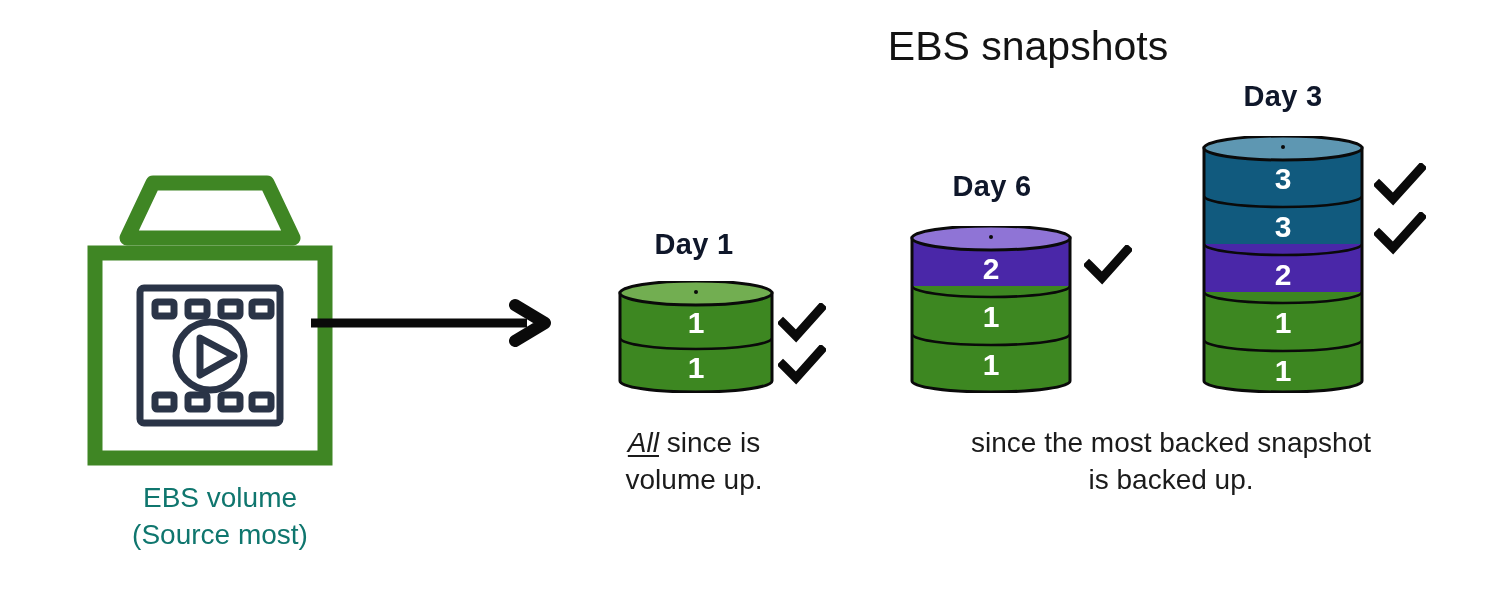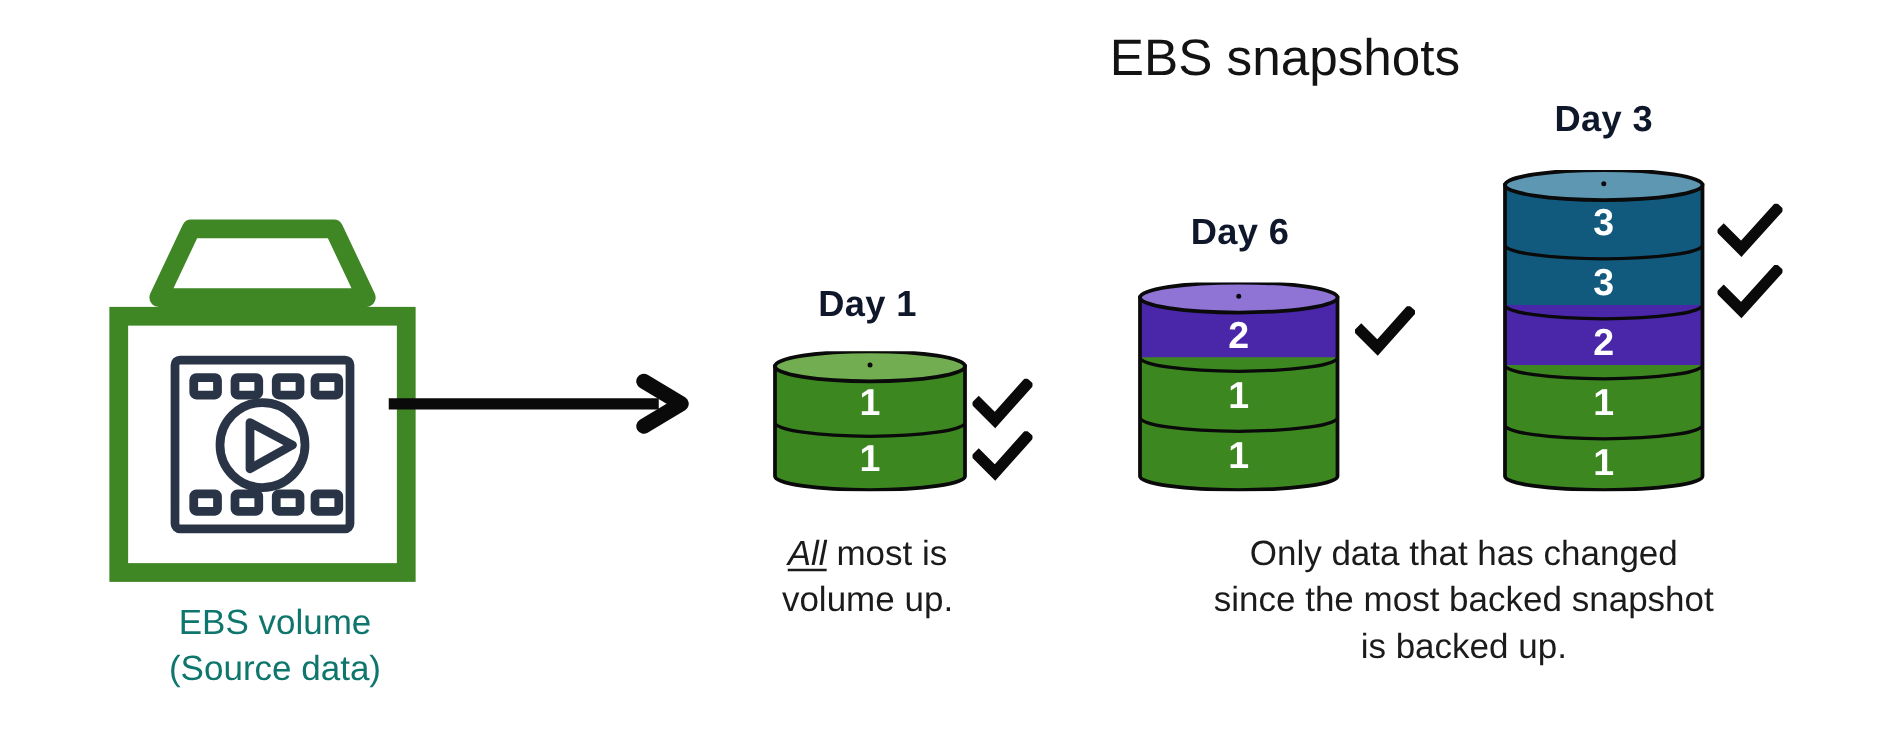--- a/index.html
+++ b/index.html
@@ -108,21 +108,21 @@
         <rect x="172" y="225" width="19" height="14" rx="2"></rect>
       </g>
 
       <circle cx="130" cy="186" r="34" fill="none" stroke="#2a3447" stroke-width="7"></circle>
       <path d="M 120 168 L 154 186 L 120 205 Z" fill="none" stroke="#2a3447" stroke-width="7" stroke-linejoin="round"></path>
     </svg>
   </div>
 
   <div class="abs ebs-caption">
     <div>EBS volume</div>
-    <div>(Source data)</div>
+    <div>(Source most)</div>
   </div>
 
   <div class="abs arrow-wrap">
     <svg width="250" height="50" viewBox="0 0 250 50" xmlns="http://www.w3.org/2000/svg">
       <line x1="6" y1="25" x2="222" y2="25" stroke="#0a0a0a" stroke-width="9"></line>
       <path d="M 210 7 L 240 25 L 210 43" fill="none" stroke="#0a0a0a" stroke-width="12" stroke-linecap="round" stroke-linejoin="round"></path>
     </svg>
   </div>
 
   <div class="abs day-label" style="left:618px; top:228px; width:152px;">Day 1</div>
@@ -221,24 +221,23 @@
 
   <svg class="check" style="left:1374px; top:163px;" width="52" height="46" viewBox="0 0 52 46">
     <path d="M 5 22 L 19 36 L 47 5" fill="none" stroke="#0a0a0a" stroke-width="9" stroke-linecap="square" stroke-linejoin="miter"></path>
   </svg>
   <svg class="check" style="left:1374px; top:212px;" width="52" height="46" viewBox="0 0 52 46">
     <path d="M 5 22 L 19 36 L 47 5" fill="none" stroke="#0a0a0a" stroke-width="9" stroke-linecap="square" stroke-linejoin="miter"></path>
   </svg>
 
   <div class="abs cap" style="left:594px; top:424px; width:200px;">
     <div>
-      <u>All</u><span> most is</span>
+      <u>All</u><span> since is</span>
     </div>
     <div>volume up.</div>
   </div>
 
   <div class="abs cap" style="left:876px; top:424px; width:590px;">
-    <div>Only data that has changed</div>
     <div>since the most backed snapshot</div>
     <div>is backed up.</div>
   </div>
 
 </div>
 
 </body></html>

